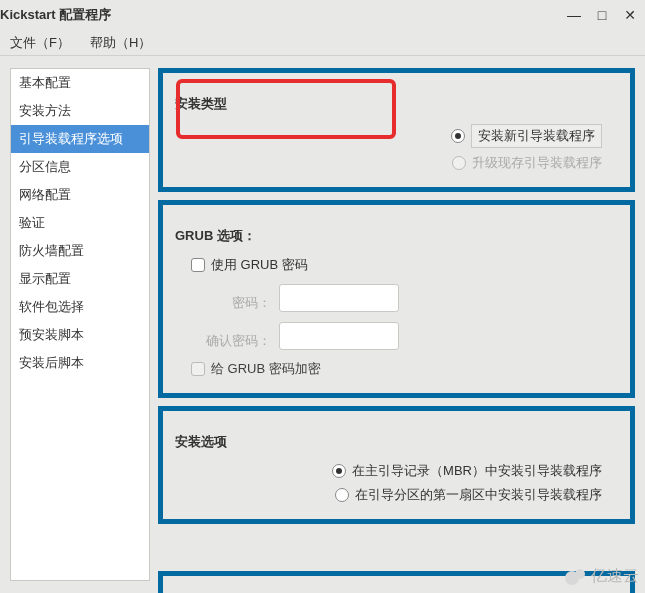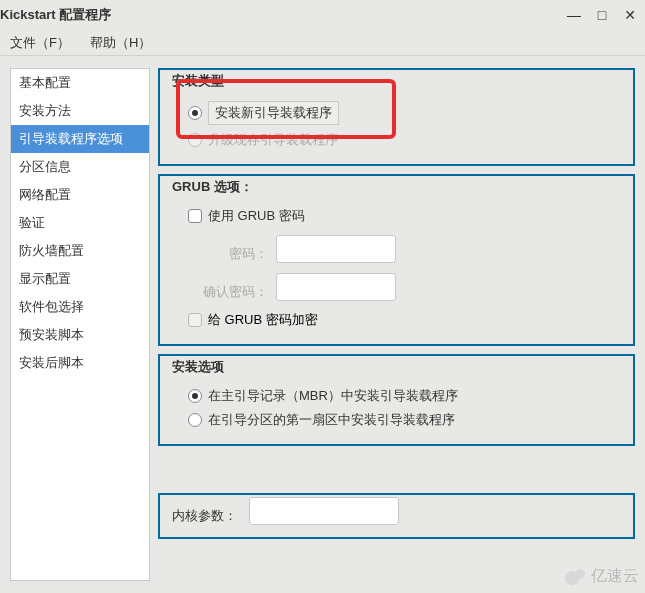--- a/index.html
+++ b/index.html
@@ -76,33 +76,34 @@
       background: #4a90d9;
       color: #fff;
     }
     .main {
       flex: 1;
       display: flex;
       flex-direction: column;
       gap: 8px;
     }
     .group {
-      border: 2px solid #0369a1;
-      padding: 2px 12px 12px 12px;
+      border: 5px solid #0369a1;
+      padding: 22px 12px 12px 12px;
       background: #e8e8e6;
     }
     .group-title {
       font-weight: bold;
       margin-bottom: 8px;
     }
     .radio-row {
       display: flex;
       align-items: center;
       gap: 6px;
       padding: 3px 16px;
+      justify-content: flex-end;
     }
     .radio-btn {
       width: 14px;
       height: 14px;
       border: 1px solid #888;
       border-radius: 50%;
       display: flex;
       align-items: center;
       justify-content: center;
       background: #fff;
@@ -165,21 +166,21 @@
       border: 1px solid #c8c8c4;
       border-radius: 3px;
       background: #fff;
       padding: 0 6px;
       font-family: inherit;
       font-size: 13px;
     }
     .text-input.wide {
       width: 150px;
     }
-    .disabled-text { color: #000000; }
+    .disabled-text { color: #404040; }
     .kernel-row {
       display: flex;
       align-items: flex-end;
       gap: 12px;
       margin-top: 39px;
     }
     .watermark {
       position: absolute;
       right: 6px;
       bottom: 6px;

